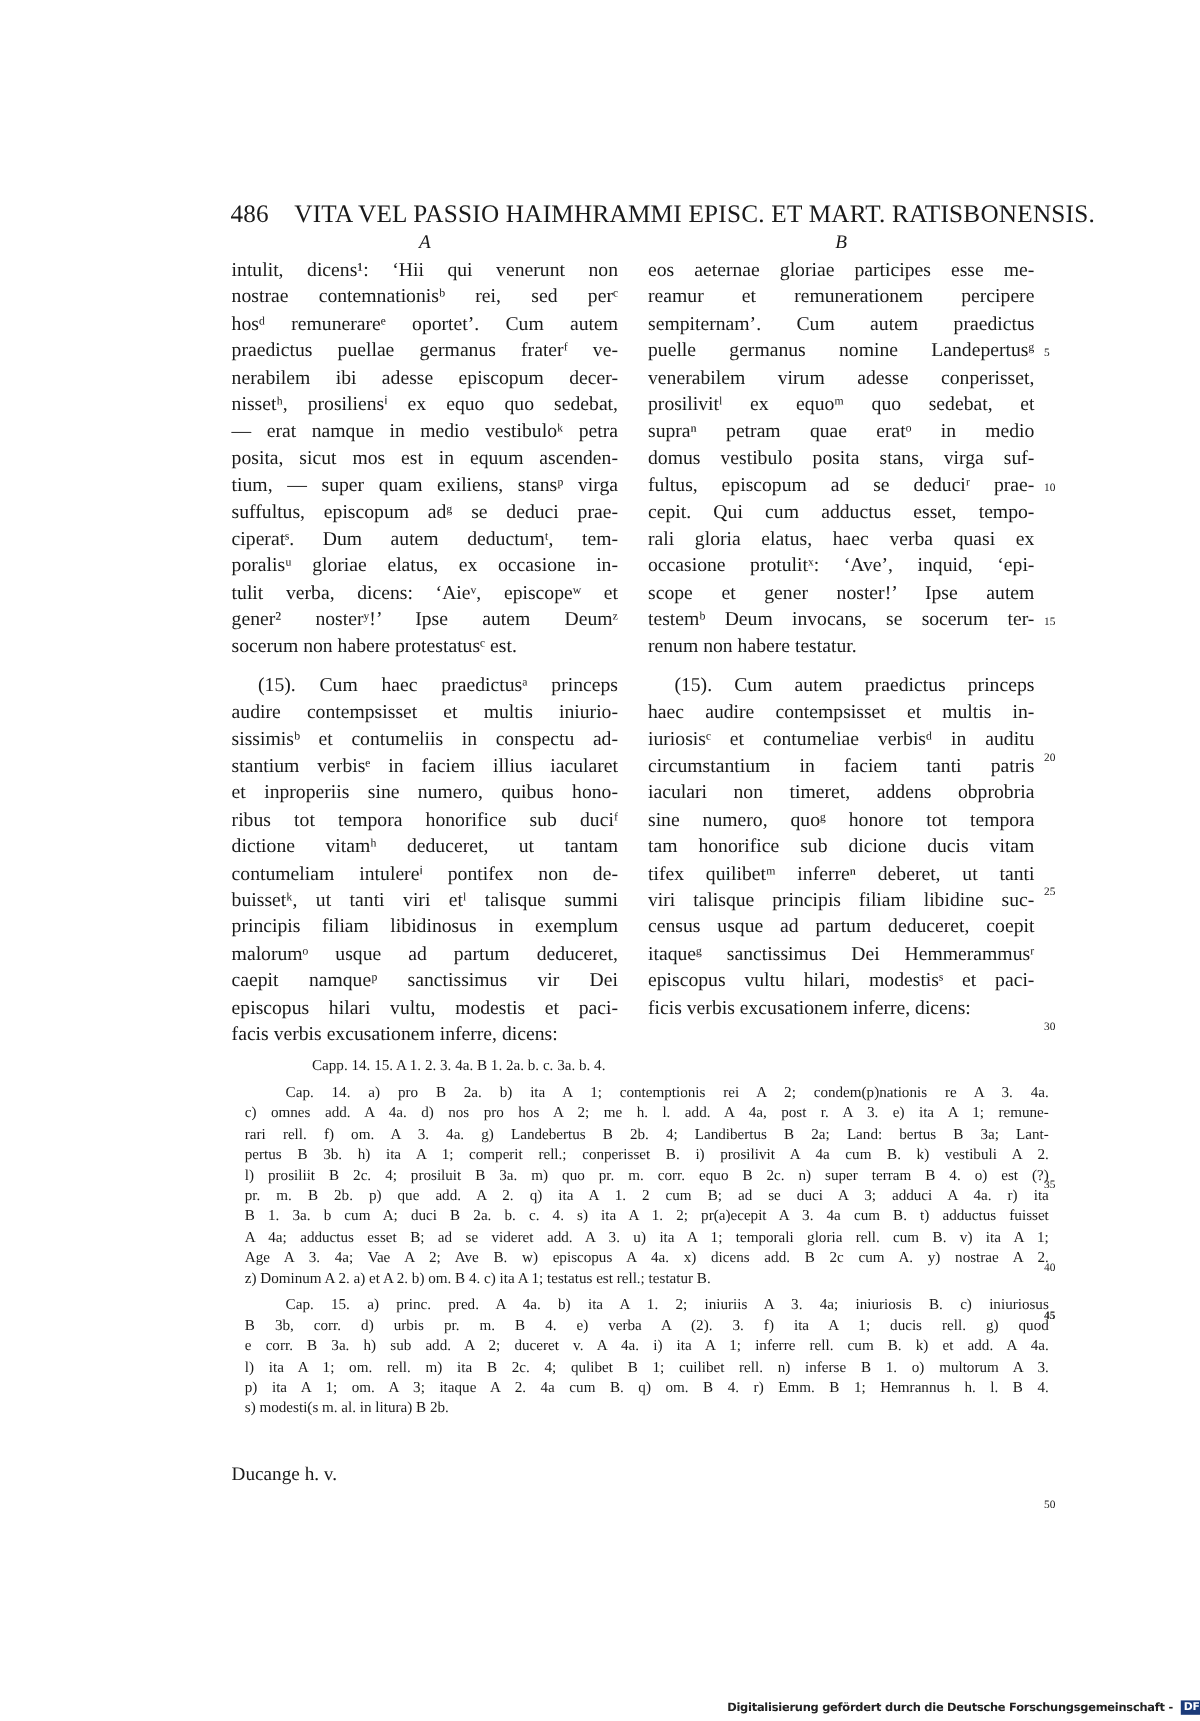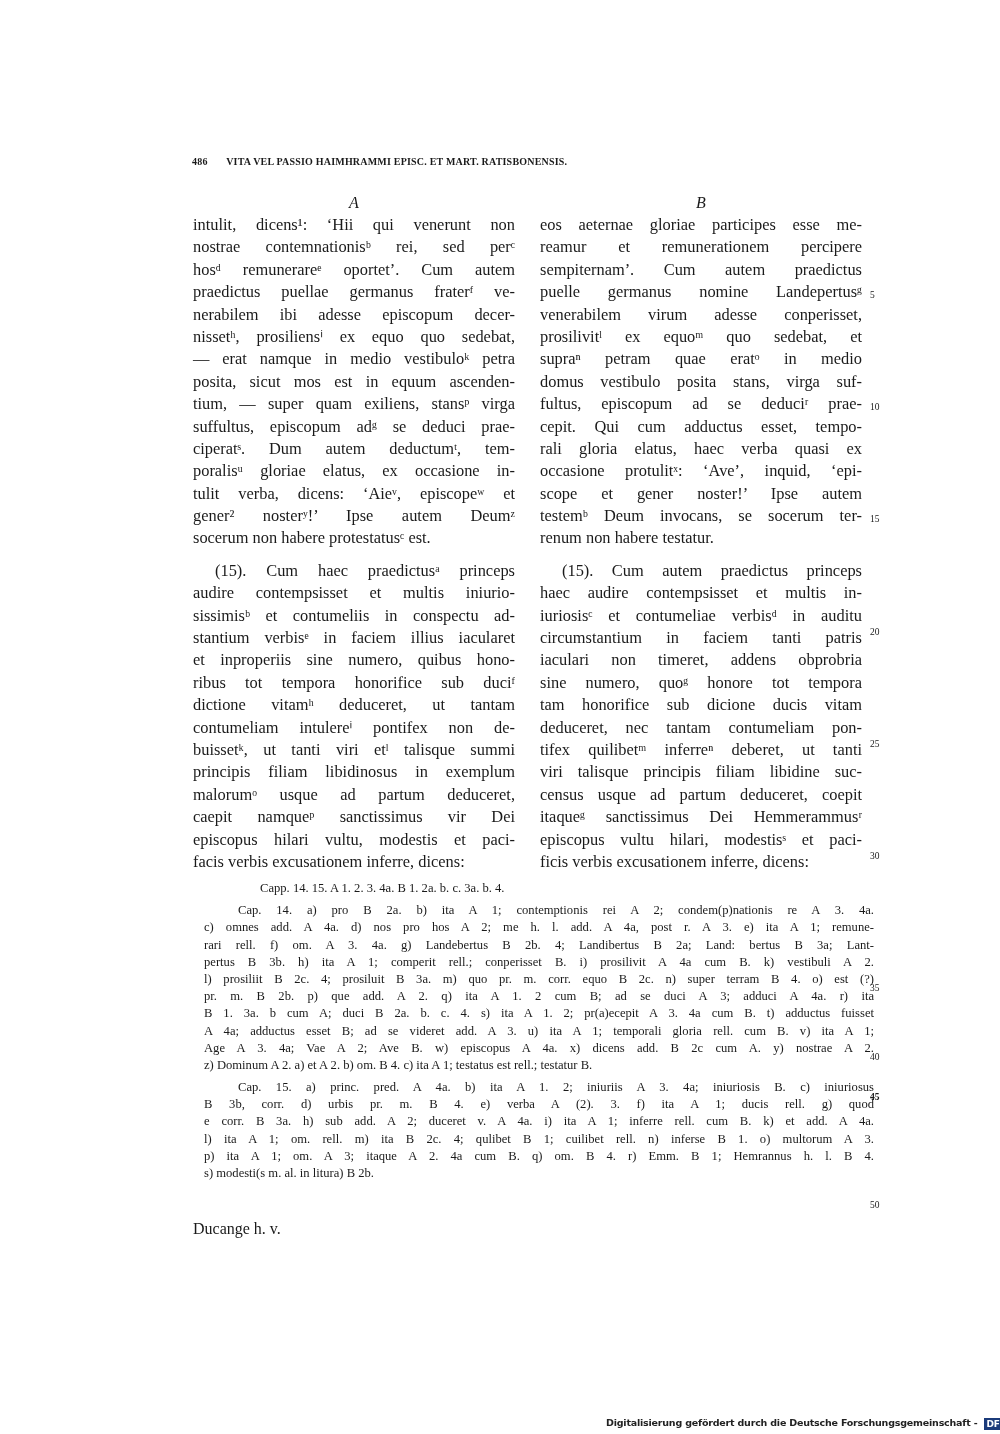--- a/index.html
+++ b/index.html
@@ -1,20 +1,20 @@
 <!DOCTYPE html>
 <html><head>
 <meta charset="utf-8">
 <style>
   html, body { margin: 0; padding: 0; background: #ffffff; }
   body { width: 1000px; height: 1434px; position: relative; overflow: hidden; color: #1a1a1a;
          font-family: "DejaVu Serif", "Liberation Serif", serif; }
   .page { position: absolute; left: 0; top: 0; width: 1000px; height: 1434px; }
-  .running-head { position: absolute; left: 192px; top: 156px; width: 690px; font-size: 10px;
-                  letter-spacing: 0.2px; white-space: nowrap; font-family: "Liberation Serif", serif; font-weight: bold; }
+  .running-head { position: absolute; left: 192px; top: 166px; width: 690px; font-size: 21px;
+                  letter-spacing: 0.2px; white-space: nowrap; font-family: "Liberation Serif", serif; }
   .running-head .pno { margin-right: 16px; }
   .col { position: absolute; top: 192px; width: 322px; font-family: "Liberation Serif", serif; font-size: 16.4px; line-height: 22.4px; }
   .col.a { left: 193px; }
   .col.b { left: 540px; }
   .col-label { text-align: center; font-style: italic; font-size: 16px; height: 22px; }
   .line { display: block; white-space: nowrap; text-align: justify; text-align-last: justify; height: 22.4px; }
   .line.last { text-align-last: left; }
   .line.indent { padding-left: 22px; }
   .gap { height: 10px; }
   .lnum { position: absolute; left: 870px; font-size: 9.5px; font-family: "Liberation Serif", serif; }
@@ -94,41 +94,40 @@
         <span class="line">testemᵇ Deum invocans, se socerum ter-</span>
         <span class="line last">renum non habere testatur.</span>
         <div class="gap"></div>
         <span class="line indent">(15). Cum autem praedictus princeps</span>
         <span class="line">haec audire contempsisset et multis in-</span>
         <span class="line">iuriosisᶜ et contumeliae verbisᵈ in auditu</span>
         <span class="line">circumstantium in faciem tanti patris</span>
         <span class="line">iaculari non timeret, addens obprobria</span>
         <span class="line">sine numero, quoᵍ honore tot tempora</span>
         <span class="line">tam honorifice sub dicione ducis vitam</span>
-        <span class="line">deduceret, nec tantam contumeliam pon-</span>
         <span class="line">tifex quilibetᵐ inferreⁿ deberet, ut tanti</span>
         <span class="line">viri talisque principis filiam libidine suc-</span>
         <span class="line">census usque ad partum deduceret, coepit</span>
         <span class="line">itaqueᵍ sanctissimus Dei Hemmerammusʳ</span>
         <span class="line">episcopus vultu hilari, modestisˢ et paci-</span>
         <span class="line last">ficis verbis excusationem inferre, dicens:</span>
       </div>
   </div>
 
   <div id="line-numbers">
       <span class="lnum" style="top: 290px;">5</span>
       <span class="lnum" style="top: 402px;">10</span>
       <span class="lnum" style="top: 514px;">15</span>
       <span class="lnum" style="top: 627px;">20</span>
       <span class="lnum" style="top: 739px;">25</span>
       <span class="lnum" style="top: 851px;">30</span>
       <span class="lnum" style="top: 983px;">35</span>
       <span class="lnum" style="top: 1052px;">40</span>
       <span class="lnum" style="top: 1092px; font-weight: bold;">45</span>
-      <span class="lnum" style="top: 1200px;">50</span>
+      <span class="lnum" style="top: 1250px;">50</span>
     </div>
 
   <div class="apparatus">
     <span class="app-line last ind">Capp. 14. 15. A 1. 2. 3. 4a. B 1. 2a. b. c. 3a. b. 4.</span>
     <div class="app-gap"></div>
     <div id="cap14">
         <span class="app-line ind2">Cap. 14. a) pro B 2a.   b) ita A 1; contemptionis rei A 2; condem(p)nationis re A 3. 4a.</span>
         <span class="app-line">c) omnes add. A 4a.   d) nos pro hos A 2; me h. l. add. A 4a, post r. A 3.   e) ita A 1; remune-</span>
         <span class="app-line">rari rell.   f) om. A 3. 4a.   g) Landebertus B 2b. 4; Landibertus B 2a; Land: bertus B 3a; Lant-</span>
         <span class="app-line">pertus B 3b.   h) ita A 1; comperit rell.; conperisset B.   i) prosilivit A 4a cum B.   k) vestibuli A 2.</span>

